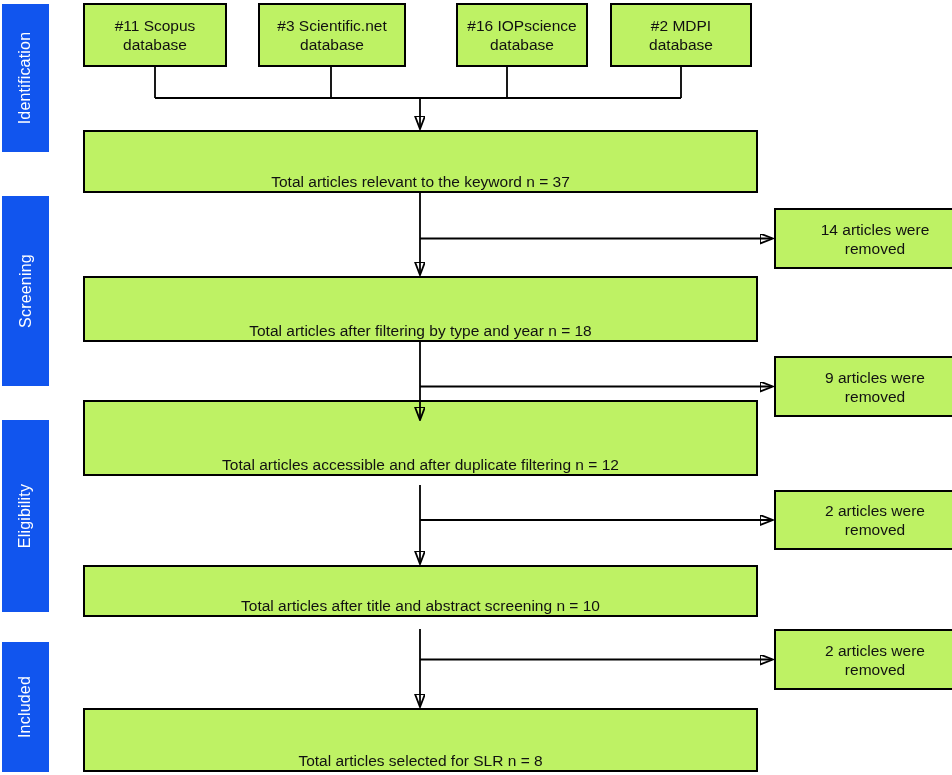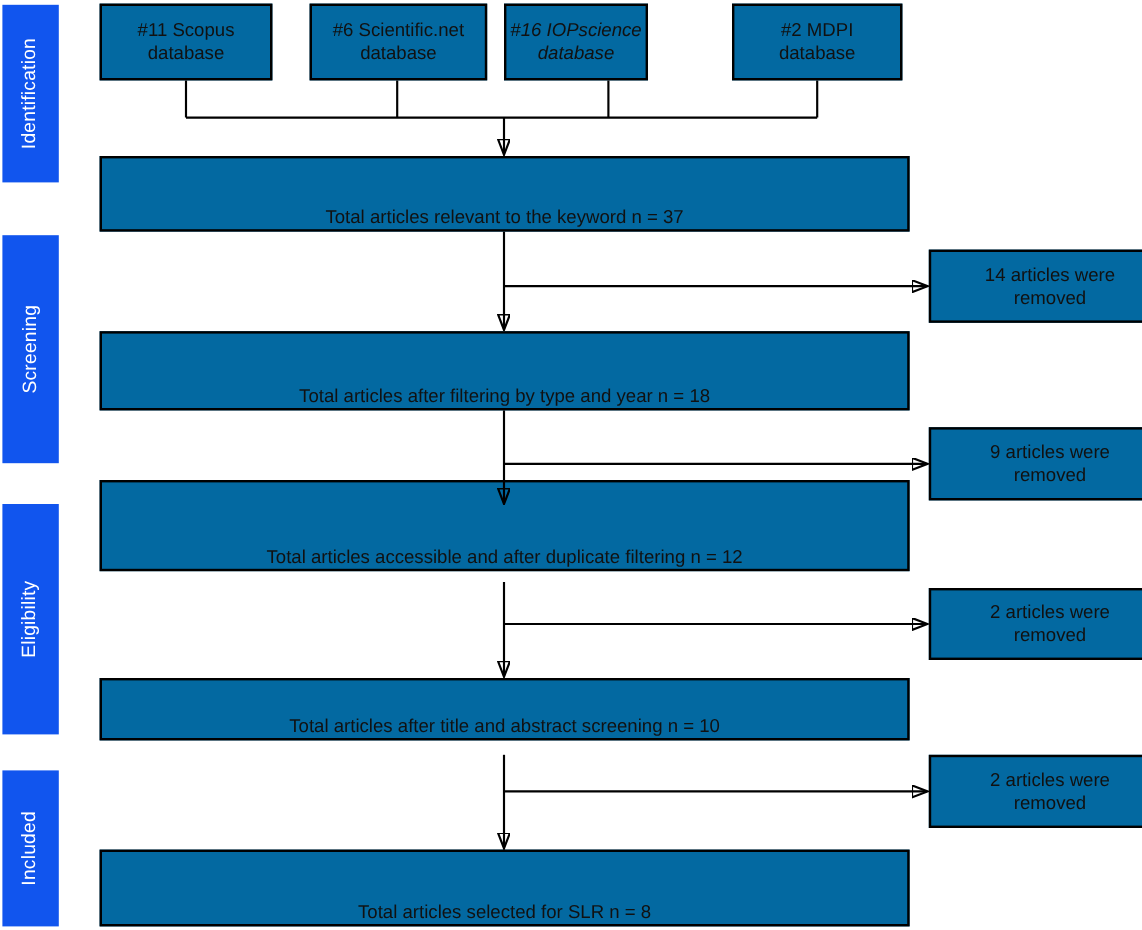--- a/index.html
+++ b/index.html
@@ -26,21 +26,21 @@
   }
   .stage-bar span {
     transform: rotate(-90deg);
     white-space: nowrap;
     color: #ffffff;
     font-size: 16px;
     letter-spacing: 0.2px;
   }
   .box {
     position: absolute;
-    background: #0369a1;
+    background: #bef264;
     border: 2px solid #000000;
     box-sizing: border-box;
     display: flex;
     align-items: center;
     justify-content: center;
     text-align: center;
     color: #111111;
     font-size: 15.5px;
     line-height: 19px;
   }
@@ -58,21 +58,21 @@
   }
   
   #stage-identification { top: 4px;   height: 148px; }
   #stage-screening      { top: 196px; height: 190px; }
   #stage-eligibility    { top: 420px; height: 192px; }
   #stage-included       { top: 642px; height: 130px; }
 
   .db-box { top: 3px; height: 64px; }
   #db-1 { left: 83px;  width: 144px; }
   #db-2 { left: 258px; width: 148px; }
-  #db-3 { left: 420px; width: 120px; font-style: italic; }
+  #db-3 { left: 456px; width: 132px; }
   #db-4 { left: 610px; width: 142px; justify-content: center; }
 
   .flow-box { left: 83px; width: 675px; align-items: flex-end; }
   #step-1 { top: 130px; height: 63px; }
   #step-2 { top: 276px; height: 66px; }
   #step-3 { top: 400px; height: 76px; }
   #step-4 { top: 565px; height: 52px; }
   #step-5 { top: 708px; height: 64px; }
 
   .removal-box { left: 774px; width: 202px; }
@@ -97,21 +97,21 @@
   </div>
   <div class="stage-bar" id="stage-included">
     <span>Included</span>
   </div>
 
   <div class="box db-box" id="db-1">
     <span>#11 Scopus
 database</span>
   </div>
   <div class="box db-box" id="db-2">
-    <span>#6 Scientific.net
+    <span>#3 Scientific.net
 database</span>
   </div>
   <div class="box db-box" id="db-3">
     <span>#16 IOPscience
 database</span>
   </div>
   <div class="box db-box" id="db-4">
     <span>#2 MDPI
 database</span>
   </div>

